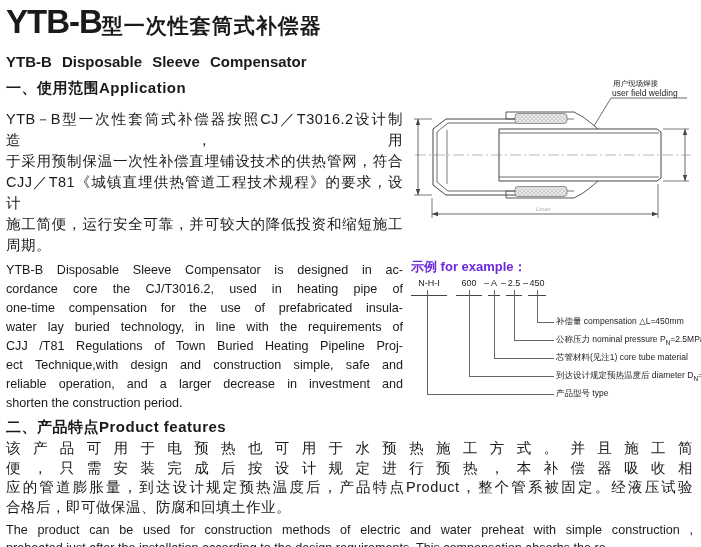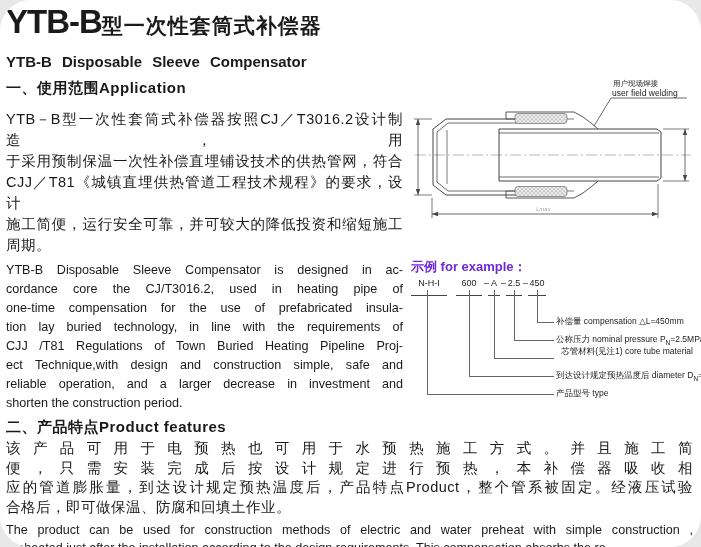--- a/index.html
+++ b/index.html
@@ -6,21 +6,20 @@
   .page {
     position:relative;
     width:701px; height:547px;
     margin:0 auto;
     background:#ffffff;
     box-sizing:border-box;
     padding:4px 8px 0 6px;
     font-family:"Liberation Sans", sans-serif;
     color:#1a1a1a;
     overflow:hidden;
-    border-radius:31px;
   }
   
   .titleline { display:flex; align-items:baseline; line-height:36px; }
   .title-model { font-size:33px; font-weight:800; letter-spacing:-1px; }
   .title-zh { font-size:21px; font-weight:700; letter-spacing:1px; }
   .subtitle { font-size:15px; font-weight:600; word-spacing:6px; line-height:20px; margin-top:8px; }
 
   
   .right-col { float:right; width:282px; height:350px; margin-left:8px; position:relative; }
   .drawing-svg { position:absolute; top:0; left:0; }
@@ -129,21 +128,21 @@
       <div class="ex-leader" style="left:83px; top:32px; width:59px; height:68px;"></div>
       <div class="ex-leader" style="left:58px; top:32px; width:84px; height:86px;"></div>
       <div class="ex-leader" style="left:16px; top:32px; width:126px; height:104px;"></div>
 
       <div class="ex-label" style="top:58px;">
         <span>补偿量 compensation △L=450mm</span><sub></sub><span></span>
       </div>
       <div class="ex-label" style="top:76px;">
         <span>公称压力 nominal pressure P</span><sub>N</sub><span>=2.5MPa</span>
       </div>
-      <div class="ex-label" style="top:88px;text-align:right;">
+      <div class="ex-label" style="top:94px;">
         <span>芯管材料(见注1) core tube material</span><sub></sub><span></span>
       </div>
       <div class="ex-label" style="top:112px;">
         <span>到达设计规定预热温度后 diameter D</span><sub>N</sub><span>=400</span>
       </div>
       <div class="ex-label" style="top:130px;">
         <span>产品型号 type</span><sub></sub><span></span>
       </div>
     </div>
   </div>
@@ -153,21 +152,21 @@
       <div class="jline">YTB－B型一次性套筒式补偿器按照CJ／T3016.2设计制造，用</div>
       <div class="jline">于采用预制保温一次性补偿直埋铺设技术的供热管网，符合</div>
       <div class="jline">CJJ／T81《城镇直埋供热管道工程技术规程》的要求，设计</div>
       <div class="jline">施工简便，运行安全可靠，并可较大的降低投资和缩短施工</div>
       <div class="jline">周期。</div>
     </div>
   <div class="para para-en1">
       <div class="jline">YTB-B Disposable Sleeve Compensator is designed in ac-</div>
       <div class="jline">cordance core the CJ/T3016.2, used in heating pipe of</div>
       <div class="jline">one-time compensation for the use of prefabricated insula-</div>
-      <div class="jline">tion lay buried technology, in line with the requirements of</div>
+      <div class="jline">water lay buried technology, in line with the requirements of</div>
       <div class="jline">CJJ /T81 Regulations of Town Buried Heating Pipeline Proj-</div>
       <div class="jline">ect Technique,with design and construction simple, safe and</div>
       <div class="jline">reliable operation, and a larger decrease in investment and</div>
       <div class="jline">shorten the construction period.</div>
     </div>
 
   <h2 class="sec sec2">二、产品特点Product features</h2>
   <div class="para para-zh2">
       <div class="jline">该产品可用于电预热也可用于水预热施工方式。并且施工简</div>
       <div class="jline">便，只需安装完成后按设计规定进行预热，本补偿器吸收相</div>

